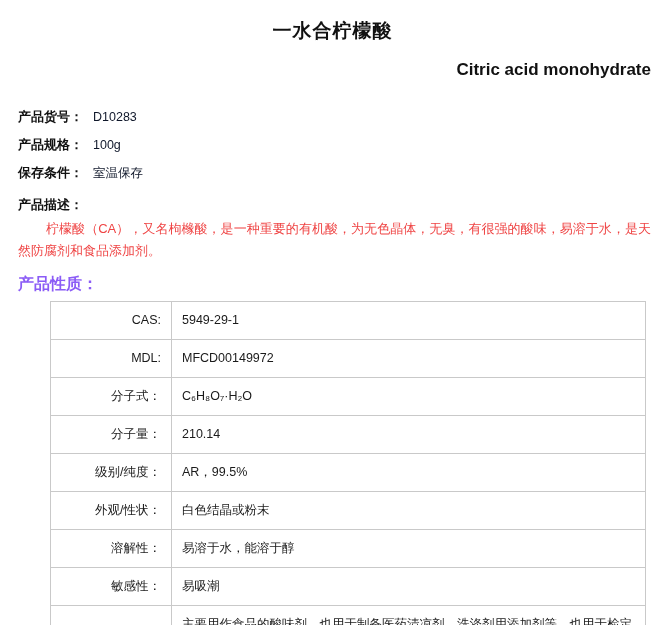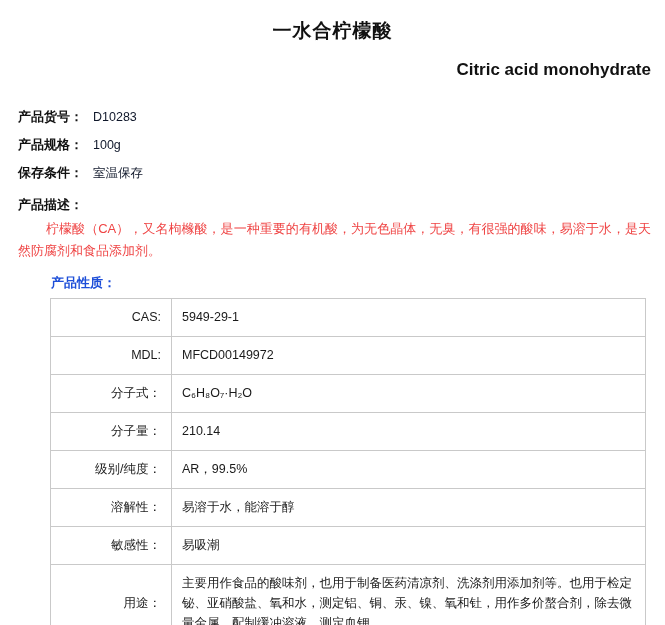--- a/index.html
+++ b/index.html
@@ -72,26 +72,25 @@
     line-height: 22px;
     color: #ef4444;
     margin-top: 4px;
     padding-left: 4px;
     padding-right: 0px;
     text-indent: 28px;
     text-align: justify;
   }
   .props-label {
     font-weight: bold;
-    font-size: 13px;
-    color: #1d4ed8;
+    font-size: 16px;
+    color: #8b5cf6;
     padding-left: 4px;
     margin-top: 12px;
     margin-bottom: 6px;
-    margin-left: 33px;
   }
   table.props {
     border-collapse: collapse;
     width: 596px;
     margin-left: 36px;
     table-layout: fixed;
   }
   table.props td {
     border: 1px solid #c9c9c9;
     font-size: 12.5px;
@@ -160,20 +159,24 @@
       </tr>
       <tr>
         <td class="key">分子量：</td>
         <td class="val">210.14</td>
       </tr>
       <tr>
         <td class="key">级别/纯度：</td>
         <td class="val">AR，99.5%</td>
       </tr>
       <tr>
+        <td class="key">外观/性状：</td>
+        <td class="val">白色结晶或粉末</td>
+      </tr>
+      <tr>
         <td class="key">溶解性：</td>
         <td class="val">易溶于水，能溶于醇</td>
       </tr>
       <tr>
         <td class="key">敏感性：</td>
         <td class="val">易吸潮</td>
       </tr>
       <tr>
         <td class="key">用途：</td>
         <td class="val multi">主要用作食品的酸味剂，也用于制备医药清凉剂、洗涤剂用添加剂等。也用于检定铋、亚硝酸盐、氧和水，测定铝、铜、汞、镍、氧和钍，用作多价螯合剂，除去微量金属，配制缓冲溶液，测定血钾</td>

